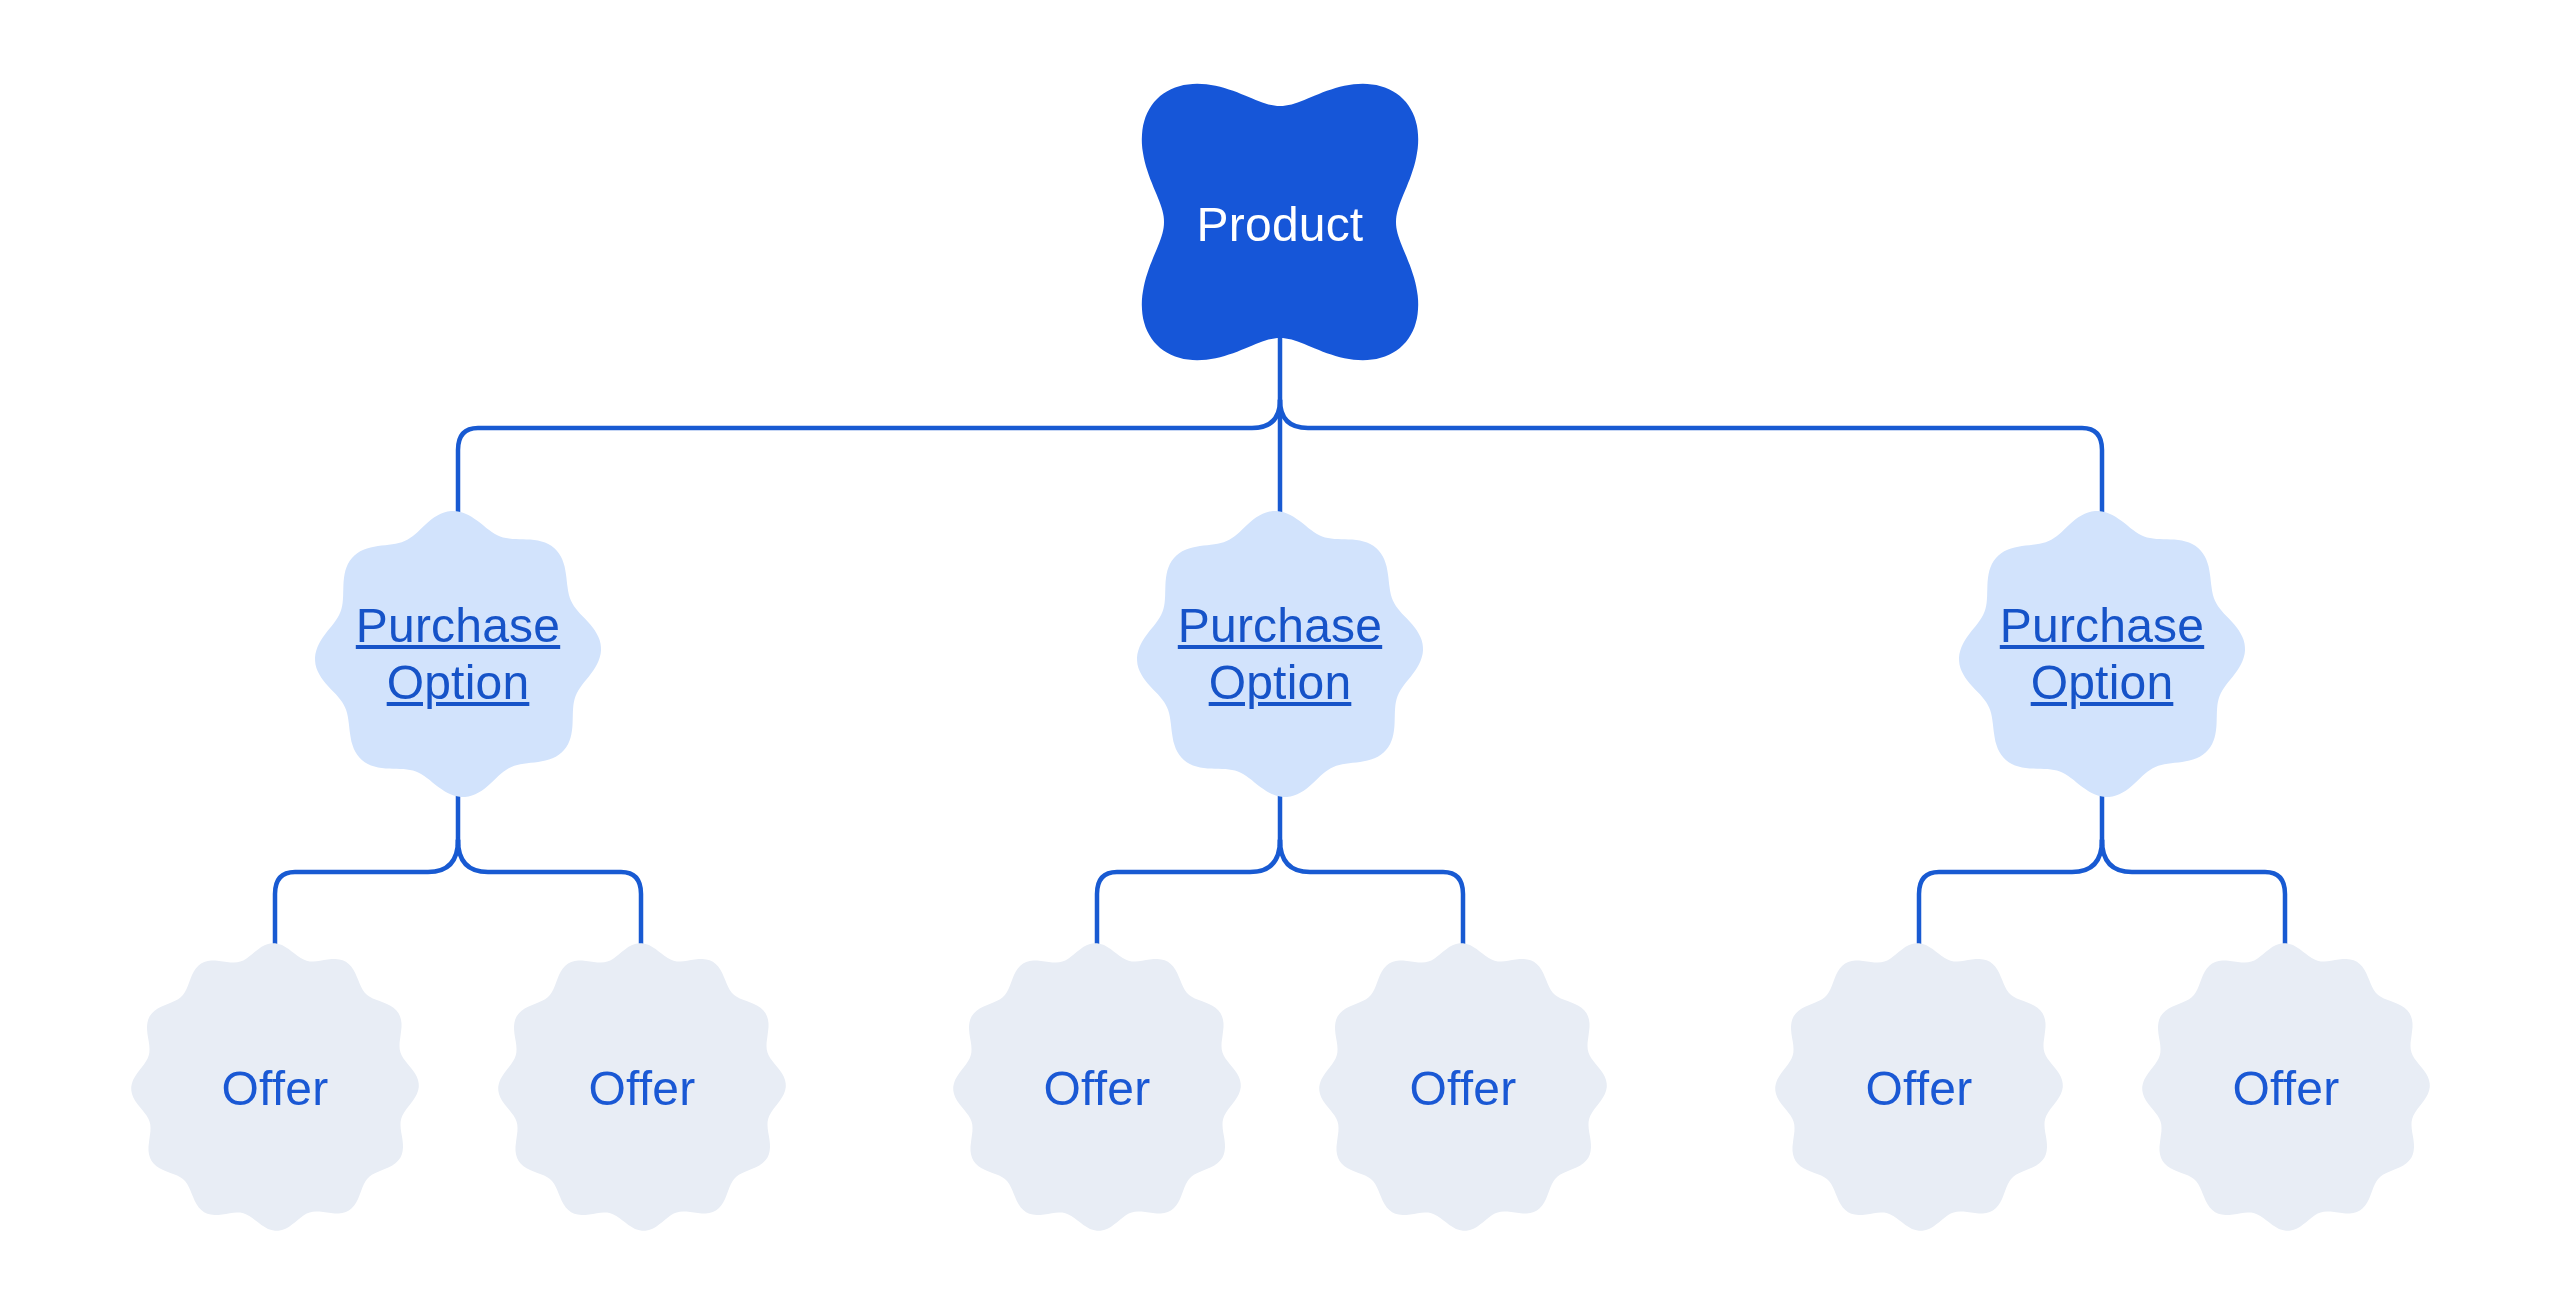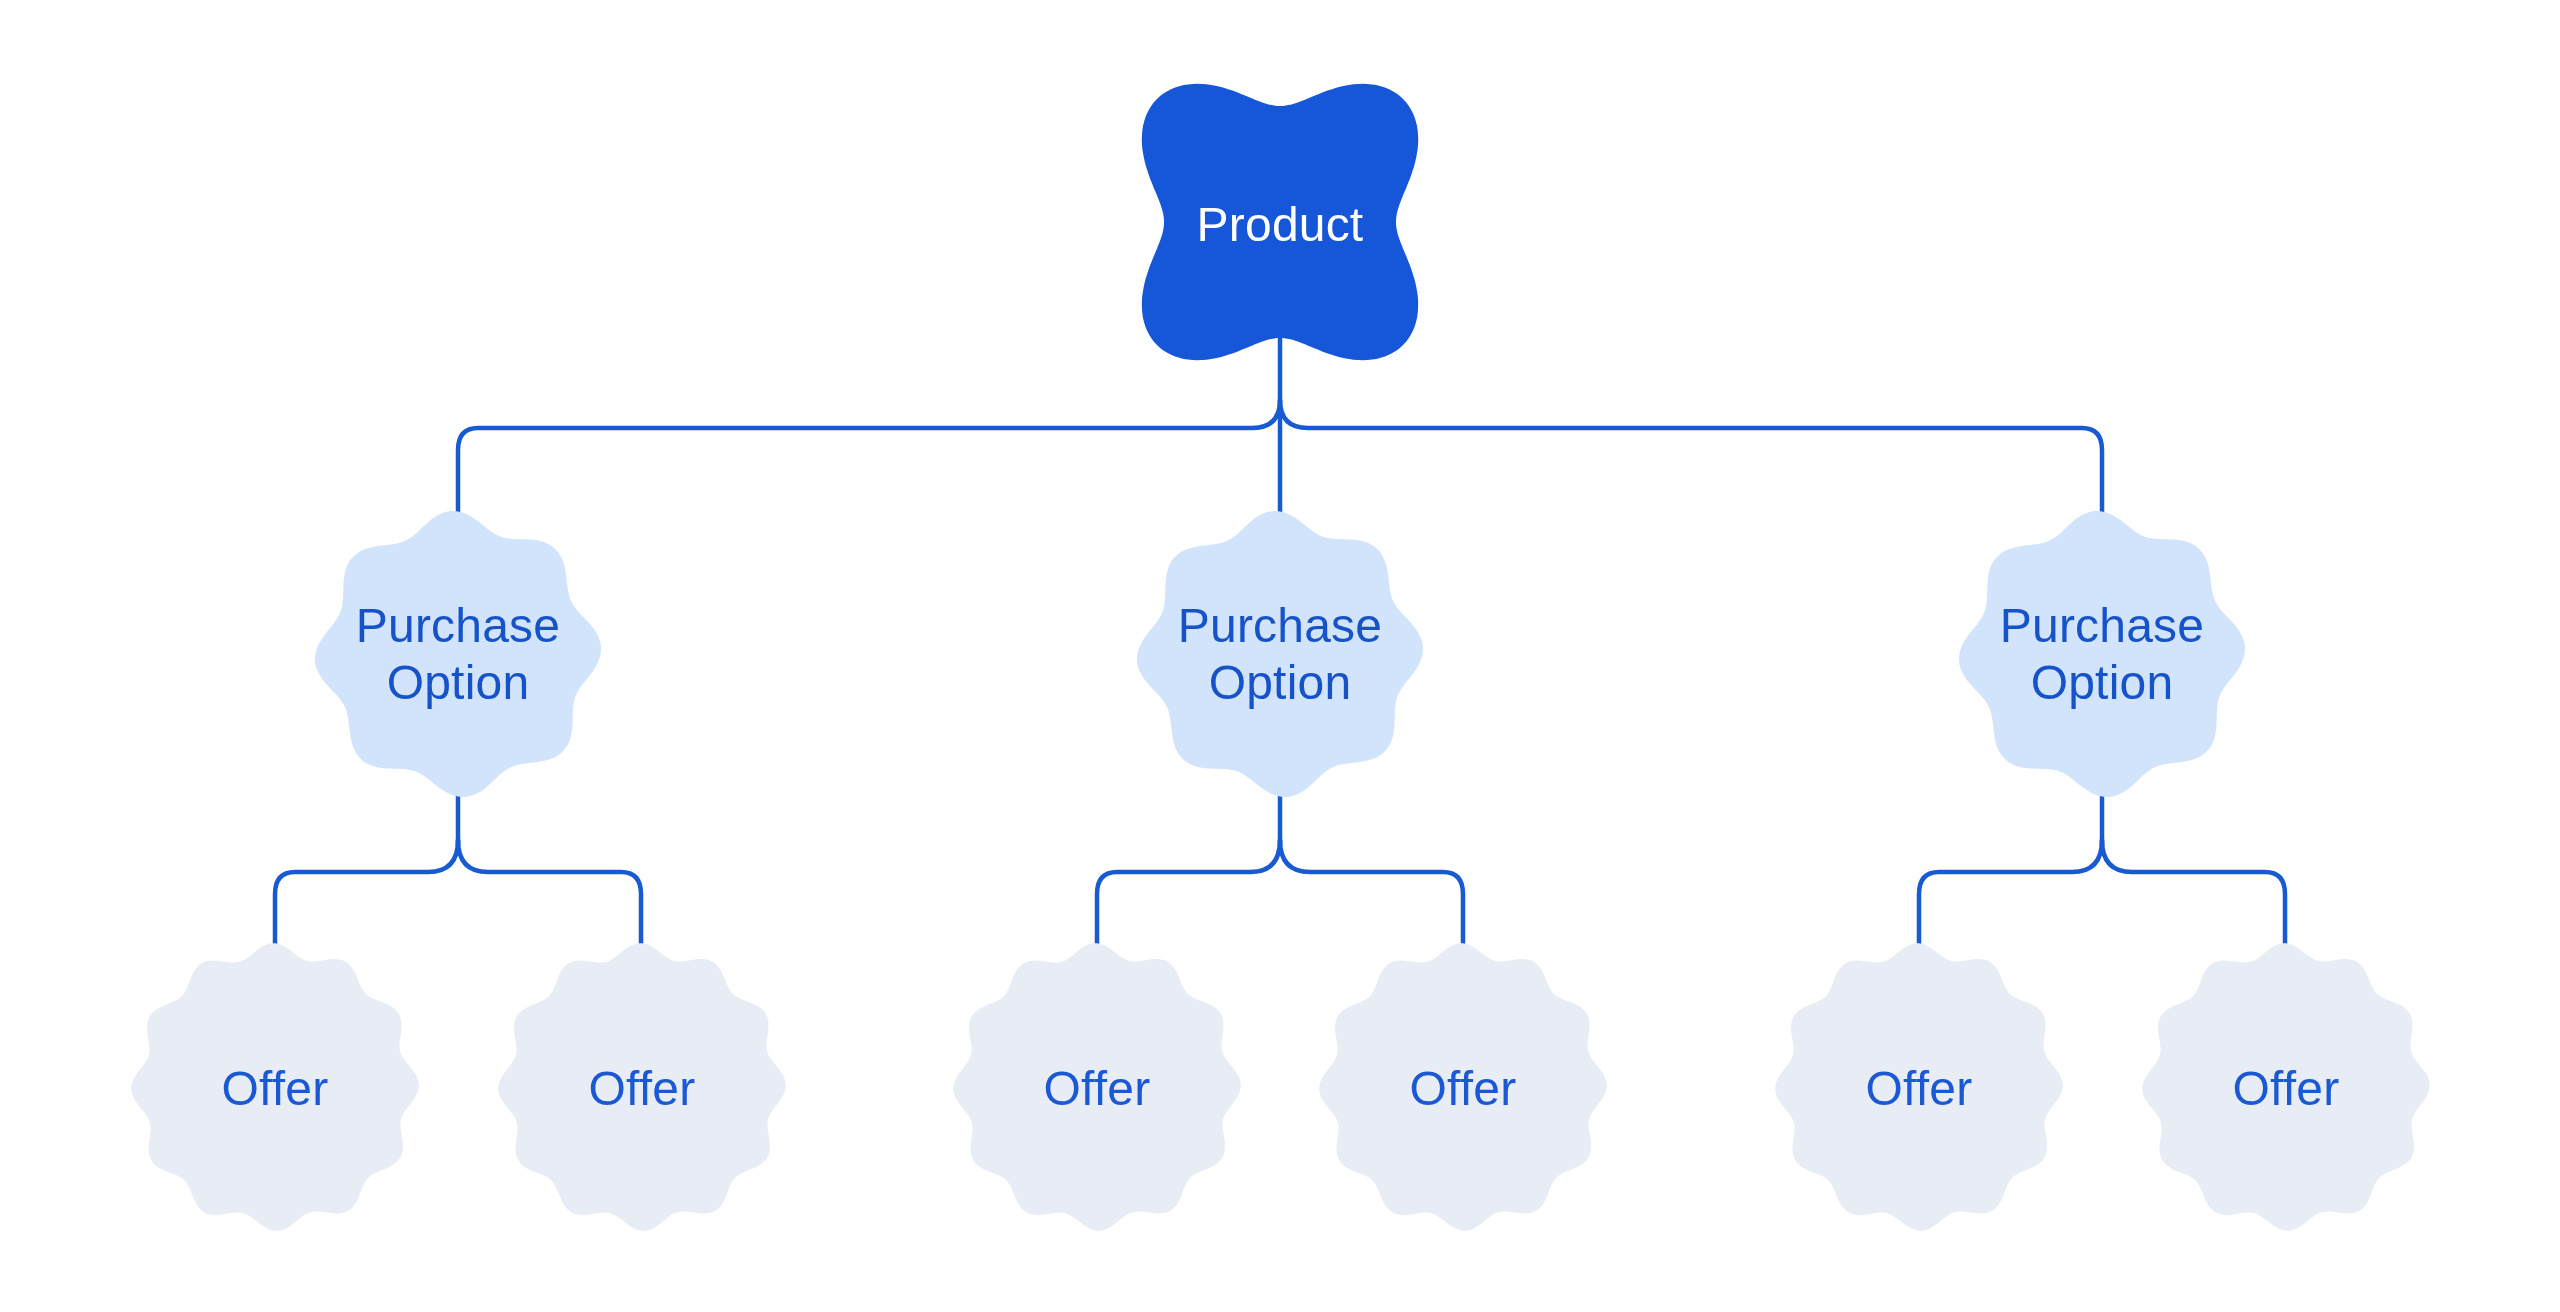--- a/index.html
+++ b/index.html
@@ -29,20 +29,21 @@
     font-weight: 500;
     line-height: 57px;
     letter-spacing: 0.2px;
     user-select: none;
     white-space: nowrap;
   }
 
   .node-label--purchase {
     width: 260px;
     white-space: normal;
+    text-decoration: underline;
   }
 </style>
 </head>
 <body>
 
 <div class="stage" style="background: rgb(255, 255, 255);">
 
   <svg class="diagram" viewBox="0 0 2560 1312" aria-hidden="true">
     <g class="connectors" fill="none" stroke-width="4.5" stroke-linecap="round" stroke-linejoin="round" stroke="#185ad2">
       <path d="M1280 300 L1280 548"></path>

